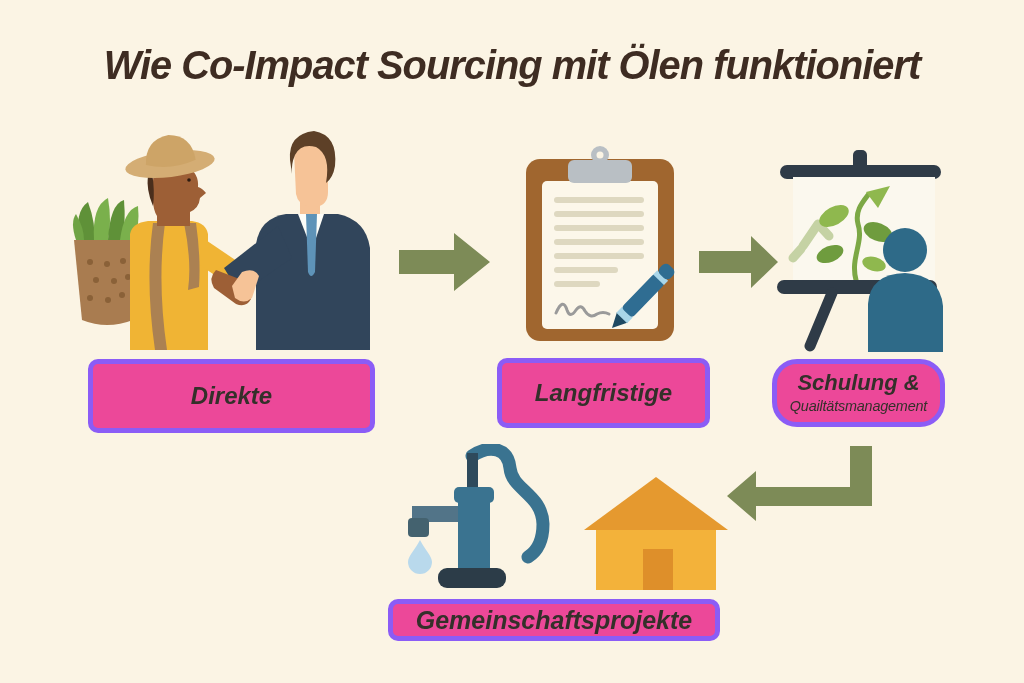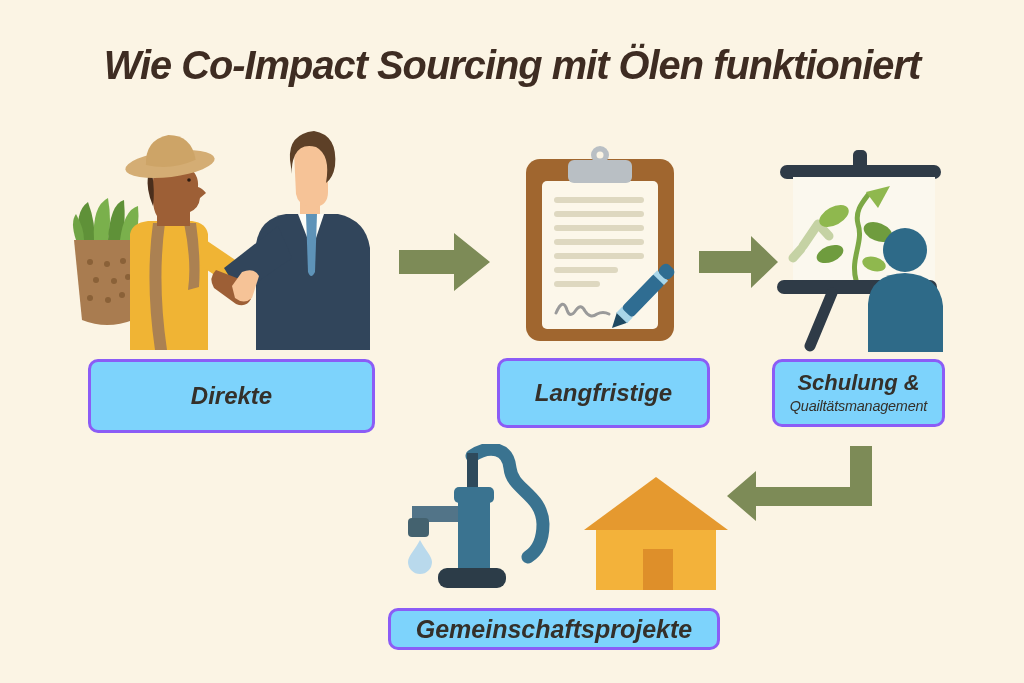--- a/index.html
+++ b/index.html
@@ -9,33 +9,33 @@
   .page-title{
     position:absolute;left:0;right:0;top:42px;
     text-align:center;font-size:41px;font-weight:bold;
     color:#3e2c22;letter-spacing:-1px;white-space:nowrap;
     transform:scaleX(.97);
   }
 
   .illus{position:absolute;}
 
   .label-box{
-    position:absolute;background:#7dd3fc;border:3px solid #8b5cf6;
+    position:absolute;background:#ec4899;border:5px solid #8b5cf6;
     border-radius:10px;box-sizing:border-box;
     display:flex;flex-direction:column;align-items:center;justify-content:center;
     color:#34302a;font-weight:bold;text-align:center;line-height:1.22;
   }
   .label-box .sub{
     font-weight:normal;font-size:15px;letter-spacing:-.2px;
     display:inline-block;transform:scaleX(.96);
   }
   #label-1{left:88px;top:359px;width:287px;height:74px;font-size:24px;}
   #label-2{left:497px;top:358px;width:213px;height:70px;font-size:24px;}
-  #label-3{left:772px;top:359px;width:173px;height:68px;font-size:22px;}
-  #label-4{left:388px;top:599px;width:332px;height:42px;font-size:25px;margin-top:9px;}
+  #label-3{left:772px;top:359px;width:173px;height:68px;font-size:22px;border-radius:25px;}
+  #label-4{left:388px;top:599px;width:332px;height:42px;font-size:25px;}
 </style>
 </head>
 <body>
 
 <div id="canvas">
 
   <div class="page-title">Wie Co-Impact Sourcing mit Ölen funktioniert</div>
 
   <svg class="illus" style="left:60px;top:122px" width="340" height="228" viewBox="0 0 340 228">
 

